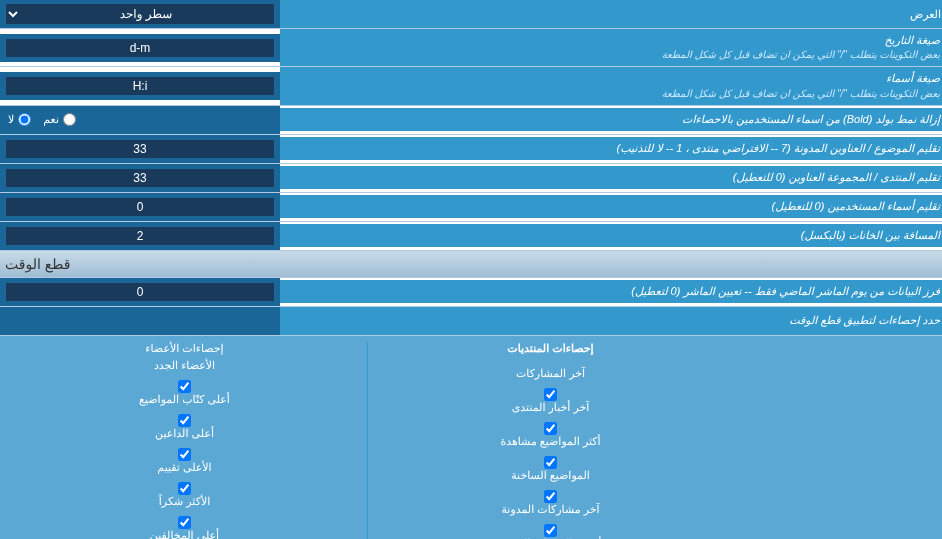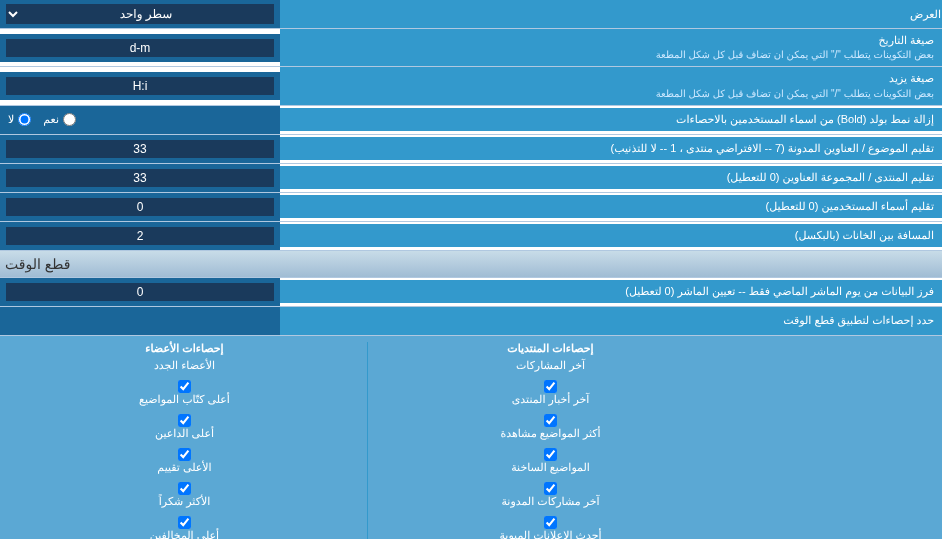--- a/index.html
+++ b/index.html
@@ -12,24 +12,25 @@
     .row {
       display: flex;
       align-items: center;
       border-bottom: 1px solid #b0c8e0;
       min-height: 28px;
     }
     .label-cell {
       flex: 1;
       background: #3399cc;
       color: #fff;
-      padding: 4px 8px;
+      padding: 4px 2px;
       text-align: right;
       font-size: 11px;
       line-height: 1.4;
+      font-style: italic;
     }
     .input-cell {
       width: 280px;
       background: #1a6699;
       padding: 3px 6px;
       display: flex;
       align-items: center;
       justify-content: center;
       min-height: 28px;
     }
@@ -132,21 +133,21 @@
     <div>صيغة التاريخ</div>
     <div style="font-size:10px; color:#cce8ff;">بعض التكوينات يتطلب "/" التي يمكن ان تضاف قبل كل شكل المطعة</div>
   </div>
   <div class="input-cell">
     <input type="text" value="d-m" style="">
   </div>
 </div>
 
 <div class="row">
   <div class="label-cell">
-    <div>صيغة يزيد</div>
+    <div>صيغة أسماء</div>
     <div style="font-size:10px; color:#cce8ff;">بعض التكوينات يتطلب "/" التي يمكن ان تضاف قبل كل شكل المطعة</div>
   </div>
   <div class="input-cell">
     <input type="text" value="H:i" style="">
   </div>
 </div>
 
 <div class="row">
   <div class="label-cell">
     <div>إزالة نمط بولد (Bold) من اسماء المستخدمين بالاحصاءات</div>
@@ -213,21 +214,21 @@
 <div class="row" style="background:#3399cc;gap:24px;">
   <div class="label-cell">حدد إحصاءات لتطبيق قطع الوقت</div>
   <div style="width:280px; background:#1a6699; min-height:28px;"></div>
 </div>
 
 <div style="display:flex; background:#5ba8d4; border-bottom:1px solid #b0c8e0; padding:6px 8px;">
 
   <div style="flex:0.6;"></div>
 
   <div style="flex:1; padding:0 4px;">
-    <div style="color:#fff; font-weight:bold; font-size:11px; text-align:center; margin-bottom:4px;">إحصاءات المنتديات</div>
+    <div style="color:#fff; font-weight:bold; font-size:11px; text-align:center; margin-bottom:12px;">إحصاءات المنتديات</div>
     <div class="checkbox-item">
       <span>آخر المشاركات</span>
       <input type="checkbox" checked="" style="">
     </div>
     <div class="checkbox-item">
       <span>آخر أخبار المنتدى</span>
       <input type="checkbox" checked="" style="">
     </div>
     <div class="checkbox-item">
       <span>أكثر المواضيع مشاهدة</span>
@@ -243,21 +244,21 @@
     </div>
     <div class="checkbox-item">
       <span>أحدث الإعلانات المبوبة</span>
       <input type="checkbox" checked="" style="">
     </div>
   </div>
 
   <div style="width:1px; background:#3399cc; margin:0 6px;"></div>
 
   <div style="flex:1; padding:0 4px;">
-    <div style="color:#fff; font-weight:bold; font-size:11px; text-align:center; margin-bottom:4px;">إحصاءات الأعضاء</div>
+    <div style="color:#fff; font-weight:normal; font-size:11px; text-align:center; margin-bottom:4px;">إحصاءات الأعضاء</div>
     <div class="checkbox-item">
       <span>الأعضاء الجدد</span>
       <input type="checkbox" checked="" style="">
     </div>
     <div class="checkbox-item">
       <span>أعلى كتّاب المواضيع</span>
       <input type="checkbox" checked="" style="">
     </div>
     <div class="checkbox-item">
       <span>أعلى الداعين</span>

